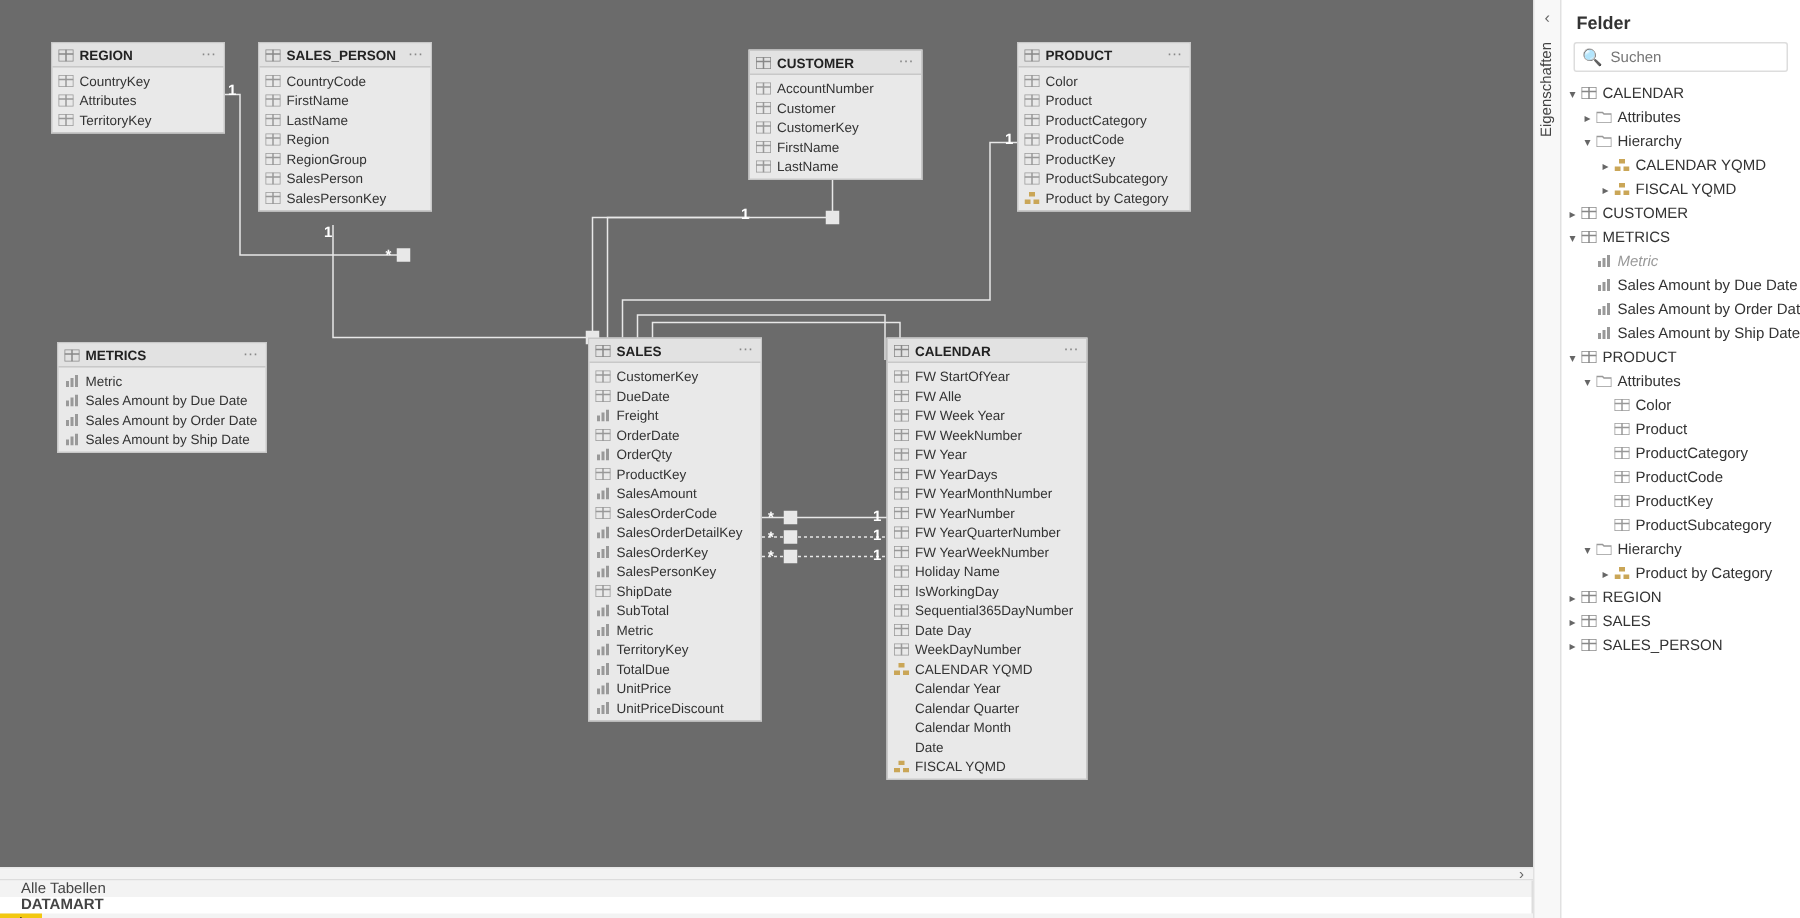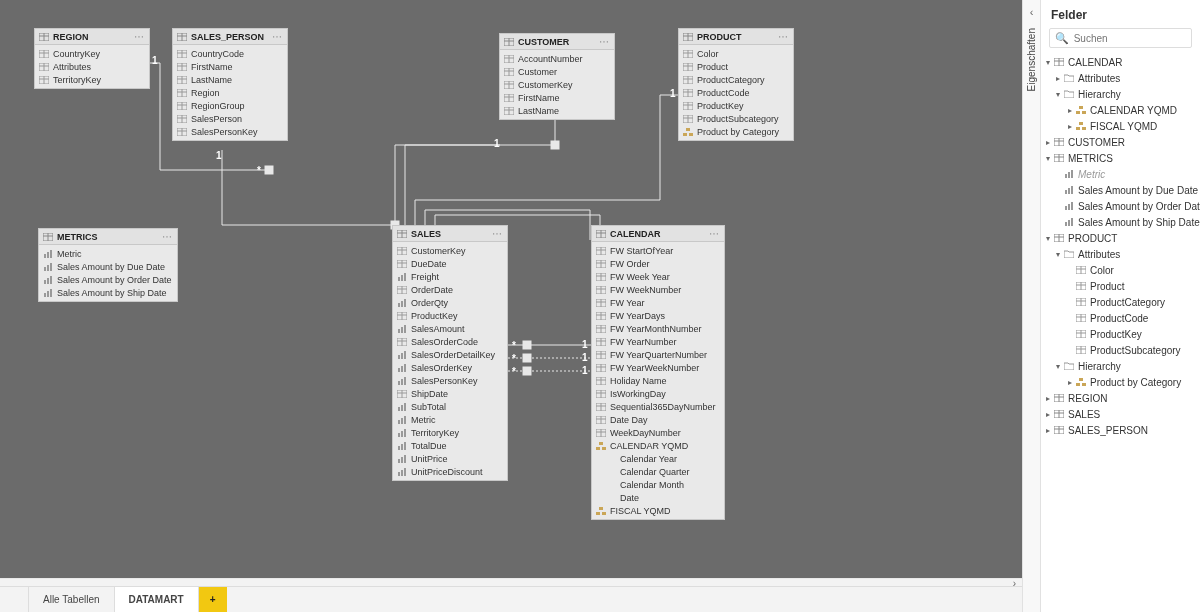--- a/index.html
+++ b/index.html
@@ -11,26 +11,26 @@
 
 .entity { position: absolute; background: #e9e9e9; border: 1px solid #c8c8c8; font-size: 9px; color: #333; }
 .entity-head { display: flex; align-items: center; height: 16px; padding: 0 4px; border-bottom: 1px solid #c8c8c8; background: #e2e2e2; }
 .entity-head .icon { width: 10px; height: 8px; margin-right: 4px; display: inline-flex; }
 .entity-head .title { flex: 1; font-weight: 600; font-size: 9px; color: #222; }
 .entity-head .dots { color: #888; font-size: 10px; line-height: 8px; letter-spacing: 1px; }
 .entity-body { padding: 2px 0; text-align: right; }
 .fld { display: flex; align-items: center; height: 13px; padding: 0 4px; }
 .fld .ficon { width: 10px; height: 8px; margin-right: 4px; display: inline-flex; flex-shrink: 0; }
 .fld .ftxt { font-size: 9px; color: #333; white-space: nowrap; }
-.fld.indent .ftxt { margin-left: 10px; }
+.fld.indent .ftxt { }
 
 .rel-end { position: absolute; color: #fff; font-size: 10px; font-weight: 600; }
 
 
-.tabbar { height: 26px; background: #f3f3f3; border-top: 1px solid #ddd; display: flex; align-items: stretch; font-size: 10px; }
+.tabbar { height: 26px; background: #f3f3f3; border-top: 1px solid #ddd; display: flex; align-items: stretch; font-size: 10px; flex-direction: column; }
 .tab { padding: 0 14px; display: flex; align-items: center; border-right: 1px solid #ddd; color: #444; background: #f3f3f3; cursor: pointer; }
 .tab.active { background: #fff; font-weight: 600; }
 .tab.add { background: #f2c811; color: #222; font-weight: 700; width: 24px; justify-content: center; border-right: none; }
 .tab.spacer-left { width: 18px; border-right: 1px solid #ddd; }
 .scroll-hint { height: 8px; background: #f3f3f3; border-top: 1px solid #e9e9e9; position: relative; }
 .scroll-caret { position: absolute; right: 6px; top: -1px; font-size: 10px; color: #666; }
 
 
 .rail { width: 18px; border-left: 1px solid #e1e1e1; background: #f8f8f8; display: flex; flex-direction: column; align-items: center; padding-top: 6px; font-size: 10px; color: #555; }
 .rail .chevron { font-size: 11px; color: #666; margin-bottom: 10px; cursor: pointer; }
@@ -654,21 +654,21 @@
               <span class="ftxt">FW StartOfYear</span>
             </div>
             <div class="fld">
               <span class="ficon">
                 <svg width="10" height="8">
                   <rect width="10" height="8" fill="none" stroke="#999"></rect>
                   <line x1="0" y1="3" x2="10" y2="3" stroke="#999"></line>
                   <line x1="5" y1="0" x2="5" y2="8" stroke="#999"></line>
                 </svg>
               </span>
-              <span class="ftxt">FW Order</span>
+              <span class="ftxt">FW Alle</span>
             </div>
             <div class="fld">
               <span class="ficon">
                 <svg width="10" height="8">
                   <rect width="10" height="8" fill="none" stroke="#999"></rect>
                   <line x1="0" y1="3" x2="10" y2="3" stroke="#999"></line>
                   <line x1="5" y1="0" x2="5" y2="8" stroke="#999"></line>
                 </svg>
               </span>
               <span class="ftxt">FW Week Year</span>

